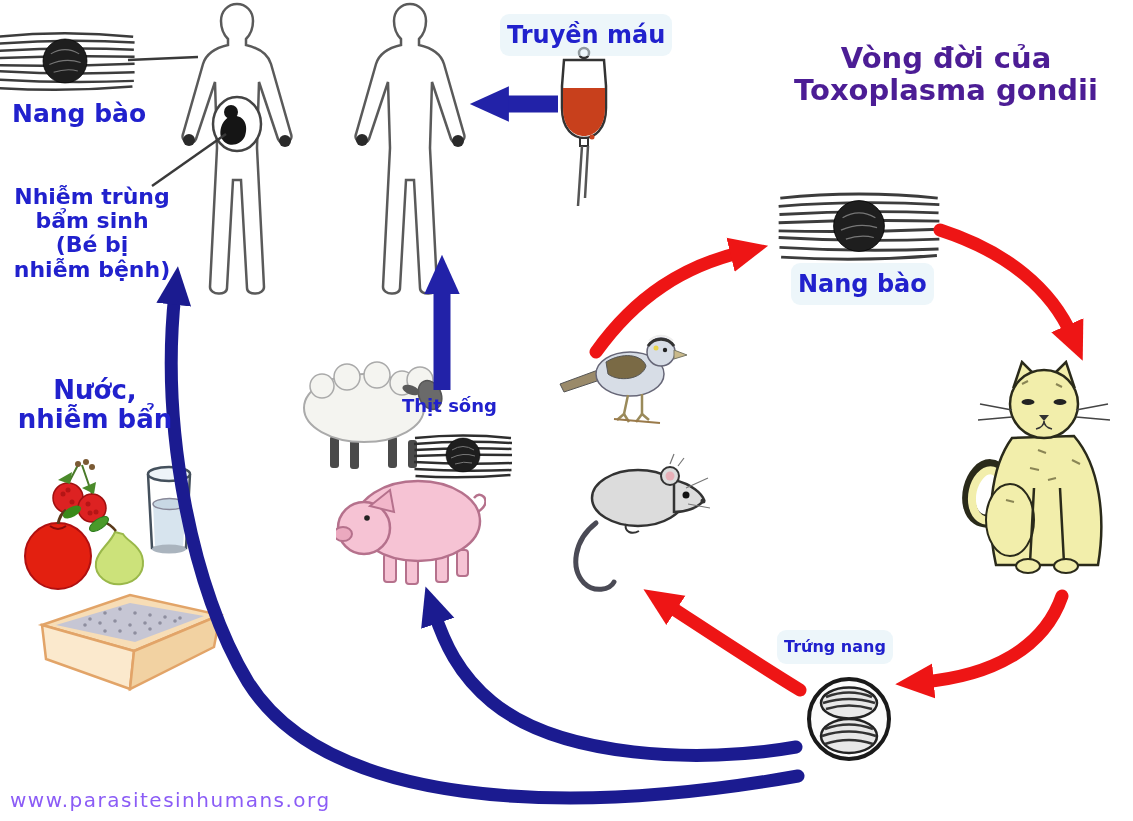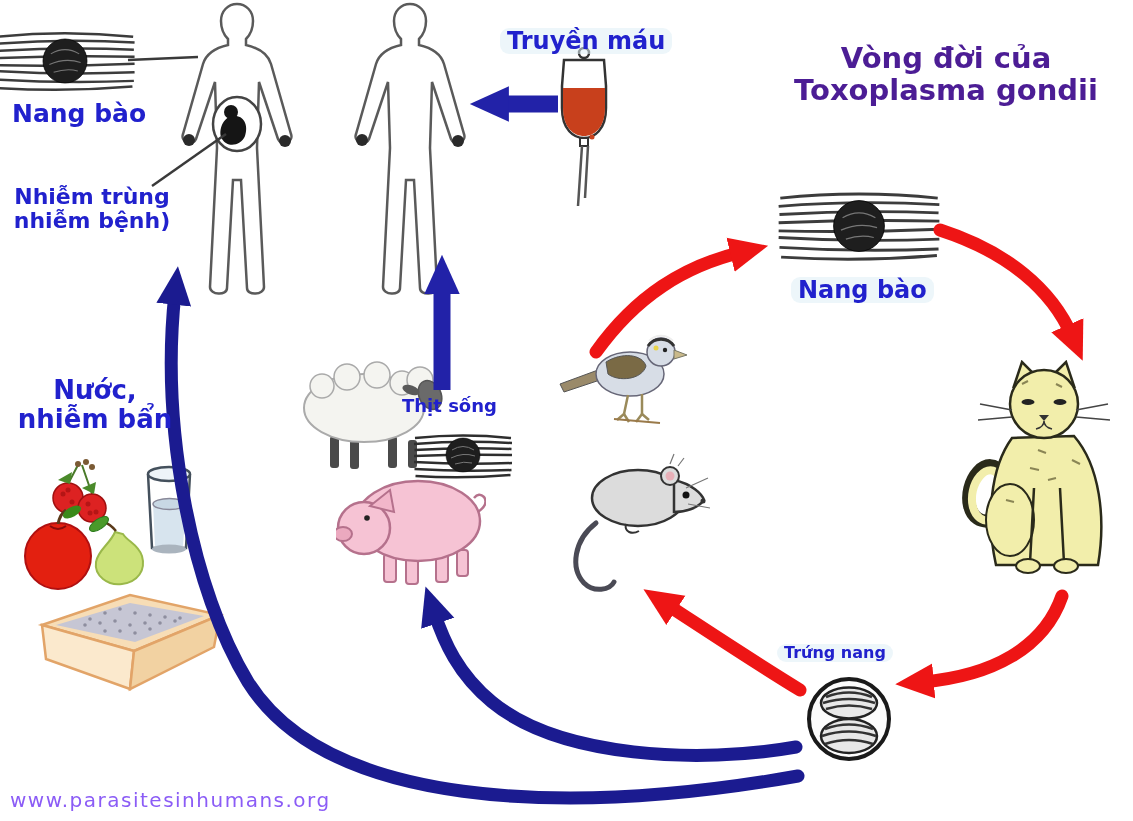--- a/index.html
+++ b/index.html
@@ -6,21 +6,21 @@
   .stage {
     position:relative; width:1133px; height:821px; background:#ffffff;
     overflow:hidden; font-family:"DejaVu Sans", sans-serif;
   }
   .ill { position:absolute; z-index:1; }
   #arrows { position:absolute; left:0; top:0; z-index:5; }
   .lbl {
     position:absolute; z-index:10; color:#2121cd; font-weight:bold;
     white-space:nowrap; line-height:1.1;
   }
-  .wash { background:rgba(223,238,246,.55); border-radius:9px; padding:0 7px;margin-top:14px; }
+  .wash { background:rgba(223,238,246,.55); border-radius:9px; padding:8px 7px; }
   .center { text-align:center; white-space:normal; }
   .lbl-nang-bao-left   { left:12px;  top:100px; font-size:25px; }
   .lbl-congenital      { left:2px;   top:185px; width:180px; font-size:22px;text-align:center; }
   .lbl-truyen-mau      { left:500px; top:14px;  font-size:24px; }
   .title               { position:absolute; z-index:10; left:762px; top:42px; width:368px;
                           color:#4c1d95; font-weight:bold; text-align:center;
                           font-size:29px; line-height:1.12; }
   .lbl-nuoc            { left:15px;  top:376px; width:160px; font-size:26px; }
   .lbl-thit-song       { left:402px; top:396px; font-size:18px; }
   .lbl-nang-bao-right  { left:791px; top:263px; font-size:24px; }
@@ -305,20 +305,22 @@
     <path d="M596,352 C636,296 684,266 742,252" stroke="#ee1515" stroke-width="13" fill="none" stroke-linecap="round" marker-end="url(#mred)"></path>
     <path d="M940,230 C1008,252 1052,290 1072,336" stroke="#ee1515" stroke-width="13" fill="none" stroke-linecap="round" marker-end="url(#mred)"></path>
     <path d="M1062,596 C1044,648 992,676 922,682" stroke="#ee1515" stroke-width="13" fill="none" stroke-linecap="round" marker-end="url(#mred)"></path>
     <path d="M800,690 C754,662 706,630 666,604" stroke="#ee1515" stroke-width="13" fill="none" stroke-linecap="round" marker-end="url(#mred)"></path>
   </svg>
 
   <div class="lbl lbl-nang-bao-left">Nang bào</div>
 
   <div class="lbl lbl-congenital center">
     <div>Nhiễm trùng</div>
+    <div>bẩm sinh</div>
+    <div>(Bé bị</div>
     <div>nhiễm bệnh)</div>
   </div>
 
   <div class="lbl lbl-truyen-mau wash">Truyền máu</div>
 
   <div class="title">
     <div>Vòng đời của</div>
     <div>Toxoplasma gondii</div>
   </div>
 

